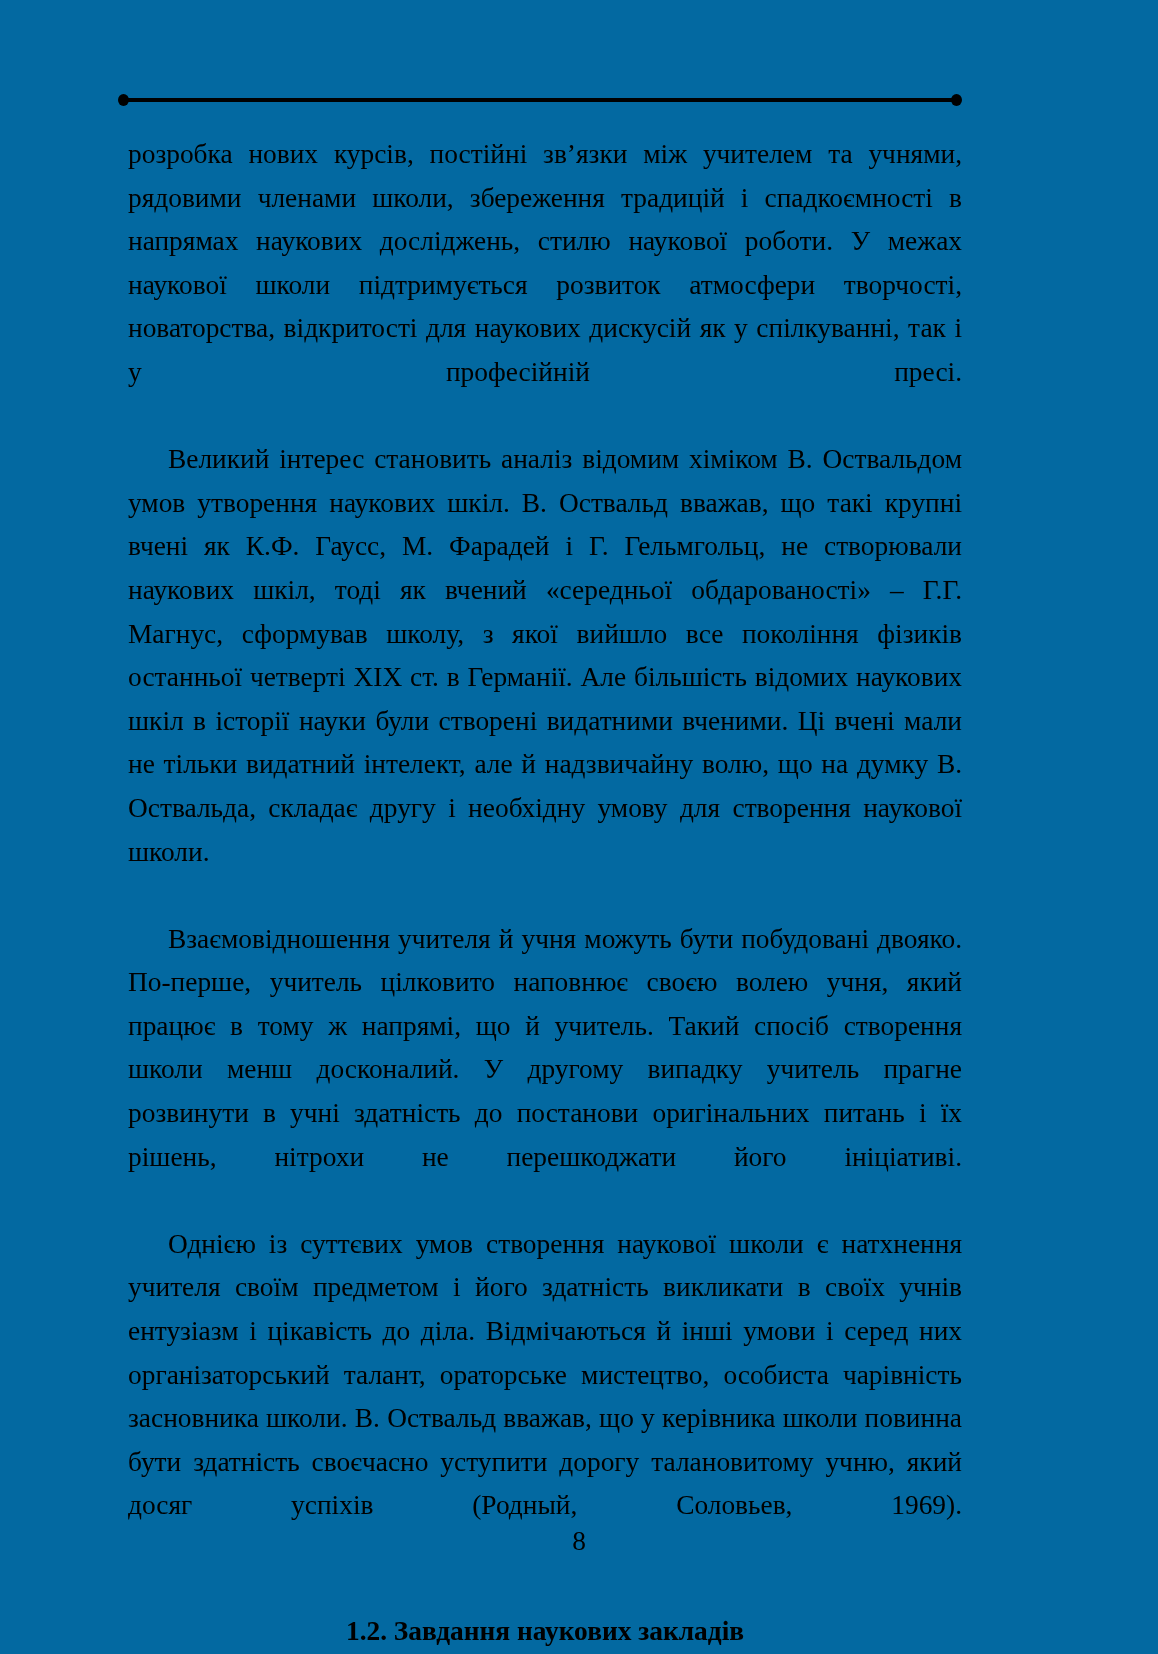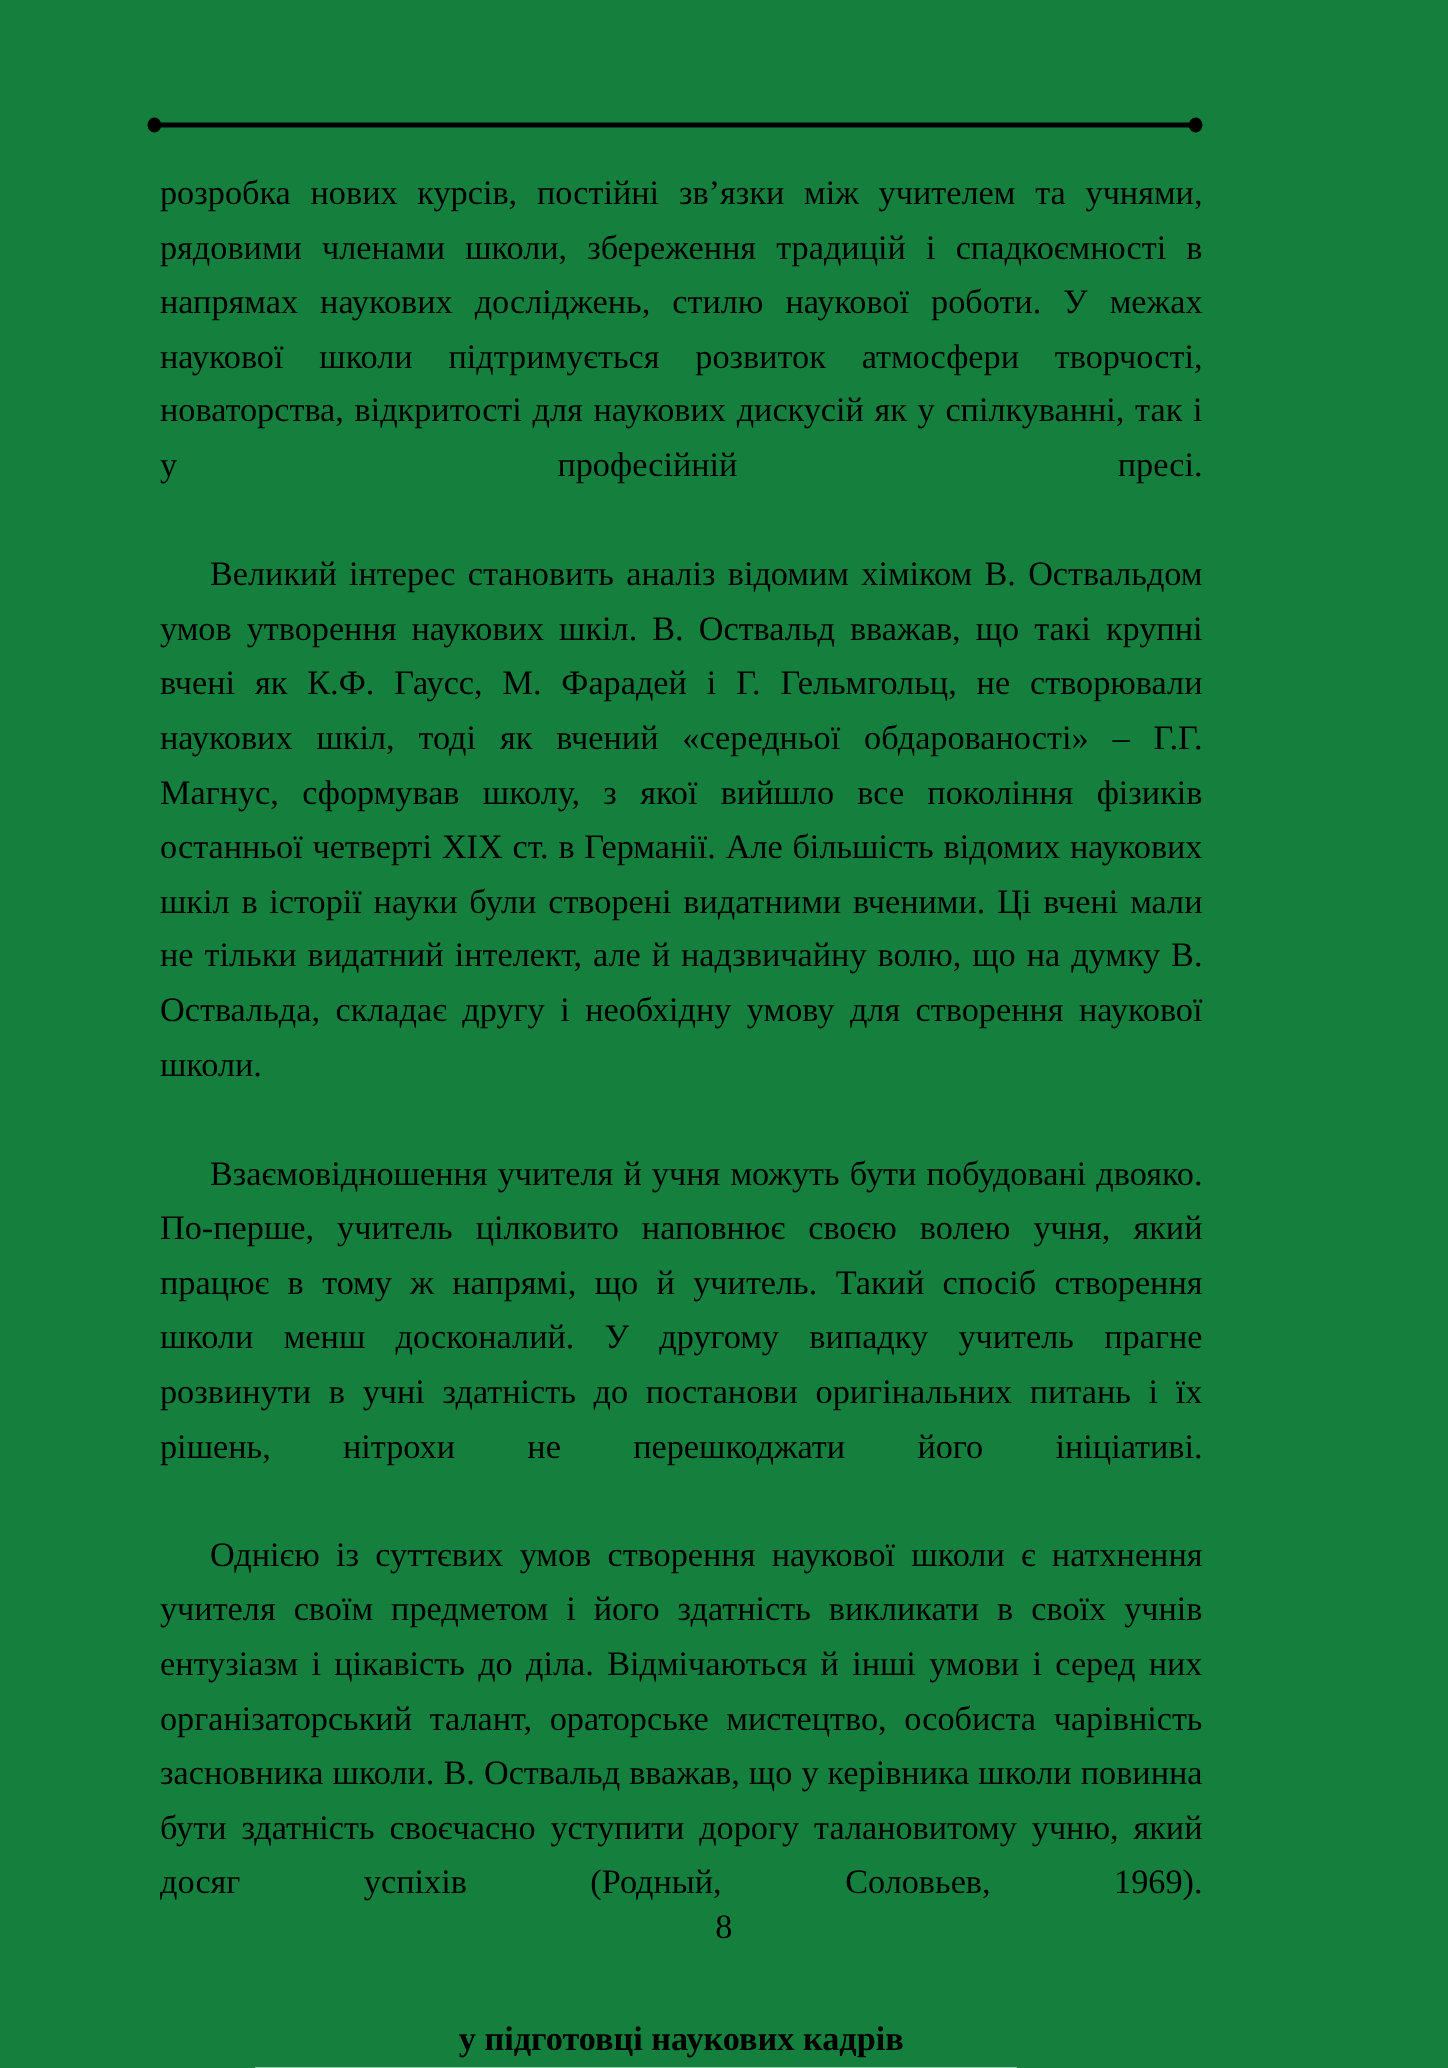--- a/index.html
+++ b/index.html
@@ -5,21 +5,21 @@
   html, body {
     margin: 0;
     padding: 0;
     background: #ffffff;
   }
 
   .page {
     position: relative;
     width: 1158px;
     height: 1654px;
-    background: #15803d;
+    background: #0369a1;
     overflow: hidden;
     font-family: "Liberation Serif", "DejaVu Serif", serif;
     color: #000000;
     box-sizing: border-box;
   }
 
   
   .top-rule {
     position: absolute;
     left: 118px;
@@ -111,20 +111,21 @@
 
     <p class="body no-indent">розробка нових курсів, постійні зв’язки між учителем та учнями, рядовими членами школи, збереження традицій і спадкоємності в напрямах наукових досліджень, стилю наукової роботи. У межах наукової школи підтримується розвиток атмосфери творчості, новаторства, відкритості для наукових дискусій як у спілкуванні, так і у професійній пресі.</p>
 
     <p class="body">Великий інтерес становить аналіз відомим хіміком В. Оствальдом умов утворення наукових шкіл. В. Оствальд вважав, що такі крупні вчені як К.Ф. Гаусс, М. Фарадей і Г. Гельмгольц, не створювали наукових шкіл, тоді як вчений «середньої обдарованості» – Г.Г. Магнус, сформував школу, з якої вийшло все покоління фізиків останньої четверті XIX ст. в Германії. Але більшість відомих наукових шкіл в історії науки були створені видатними вченими. Ці вчені мали не тільки видатний інтелект, але й надзвичайну волю, що на думку В. Оствальда, складає другу і необхідну умову для створення наукової школи.</p>
 
     <p class="body">Взаємовідношення учителя й учня можуть бути побудовані двояко. По-перше, учитель цілковито наповнює своєю волею учня, який працює в тому ж напрямі, що й учитель. Такий спосіб створення школи менш досконалий. У другому випадку учитель прагне розвинути в учні здатність до постанови оригінальних питань і їх рішень, нітрохи не перешкоджати його ініціативі.</p>
 
     <p class="body">Однією із суттєвих умов створення наукової школи є натхнення учителя своїм предметом і його здатність викликати в своїх учнів ентузіазм і цікавість до діла. Відмічаються й інші умови і серед них організаторський талант, ораторське мистецтво, особиста чарівність засновника школи. В. Оствальд вважав, що у керівника школи повинна бути здатність своєчасно уступити дорогу талановитому учню, який досяг успіхів (Родный, Соловьев, 1969).</p>
 
     <h2 class="section-heading">
+      <span class="line">1.2. Завдання наукових закладів</span>
       <span class="line">у підготовці наукових кадрів</span>
     </h2>
 
   </div>
 
   <div class="page-number">8</div>
 
 </div>
 
 </body></html>

